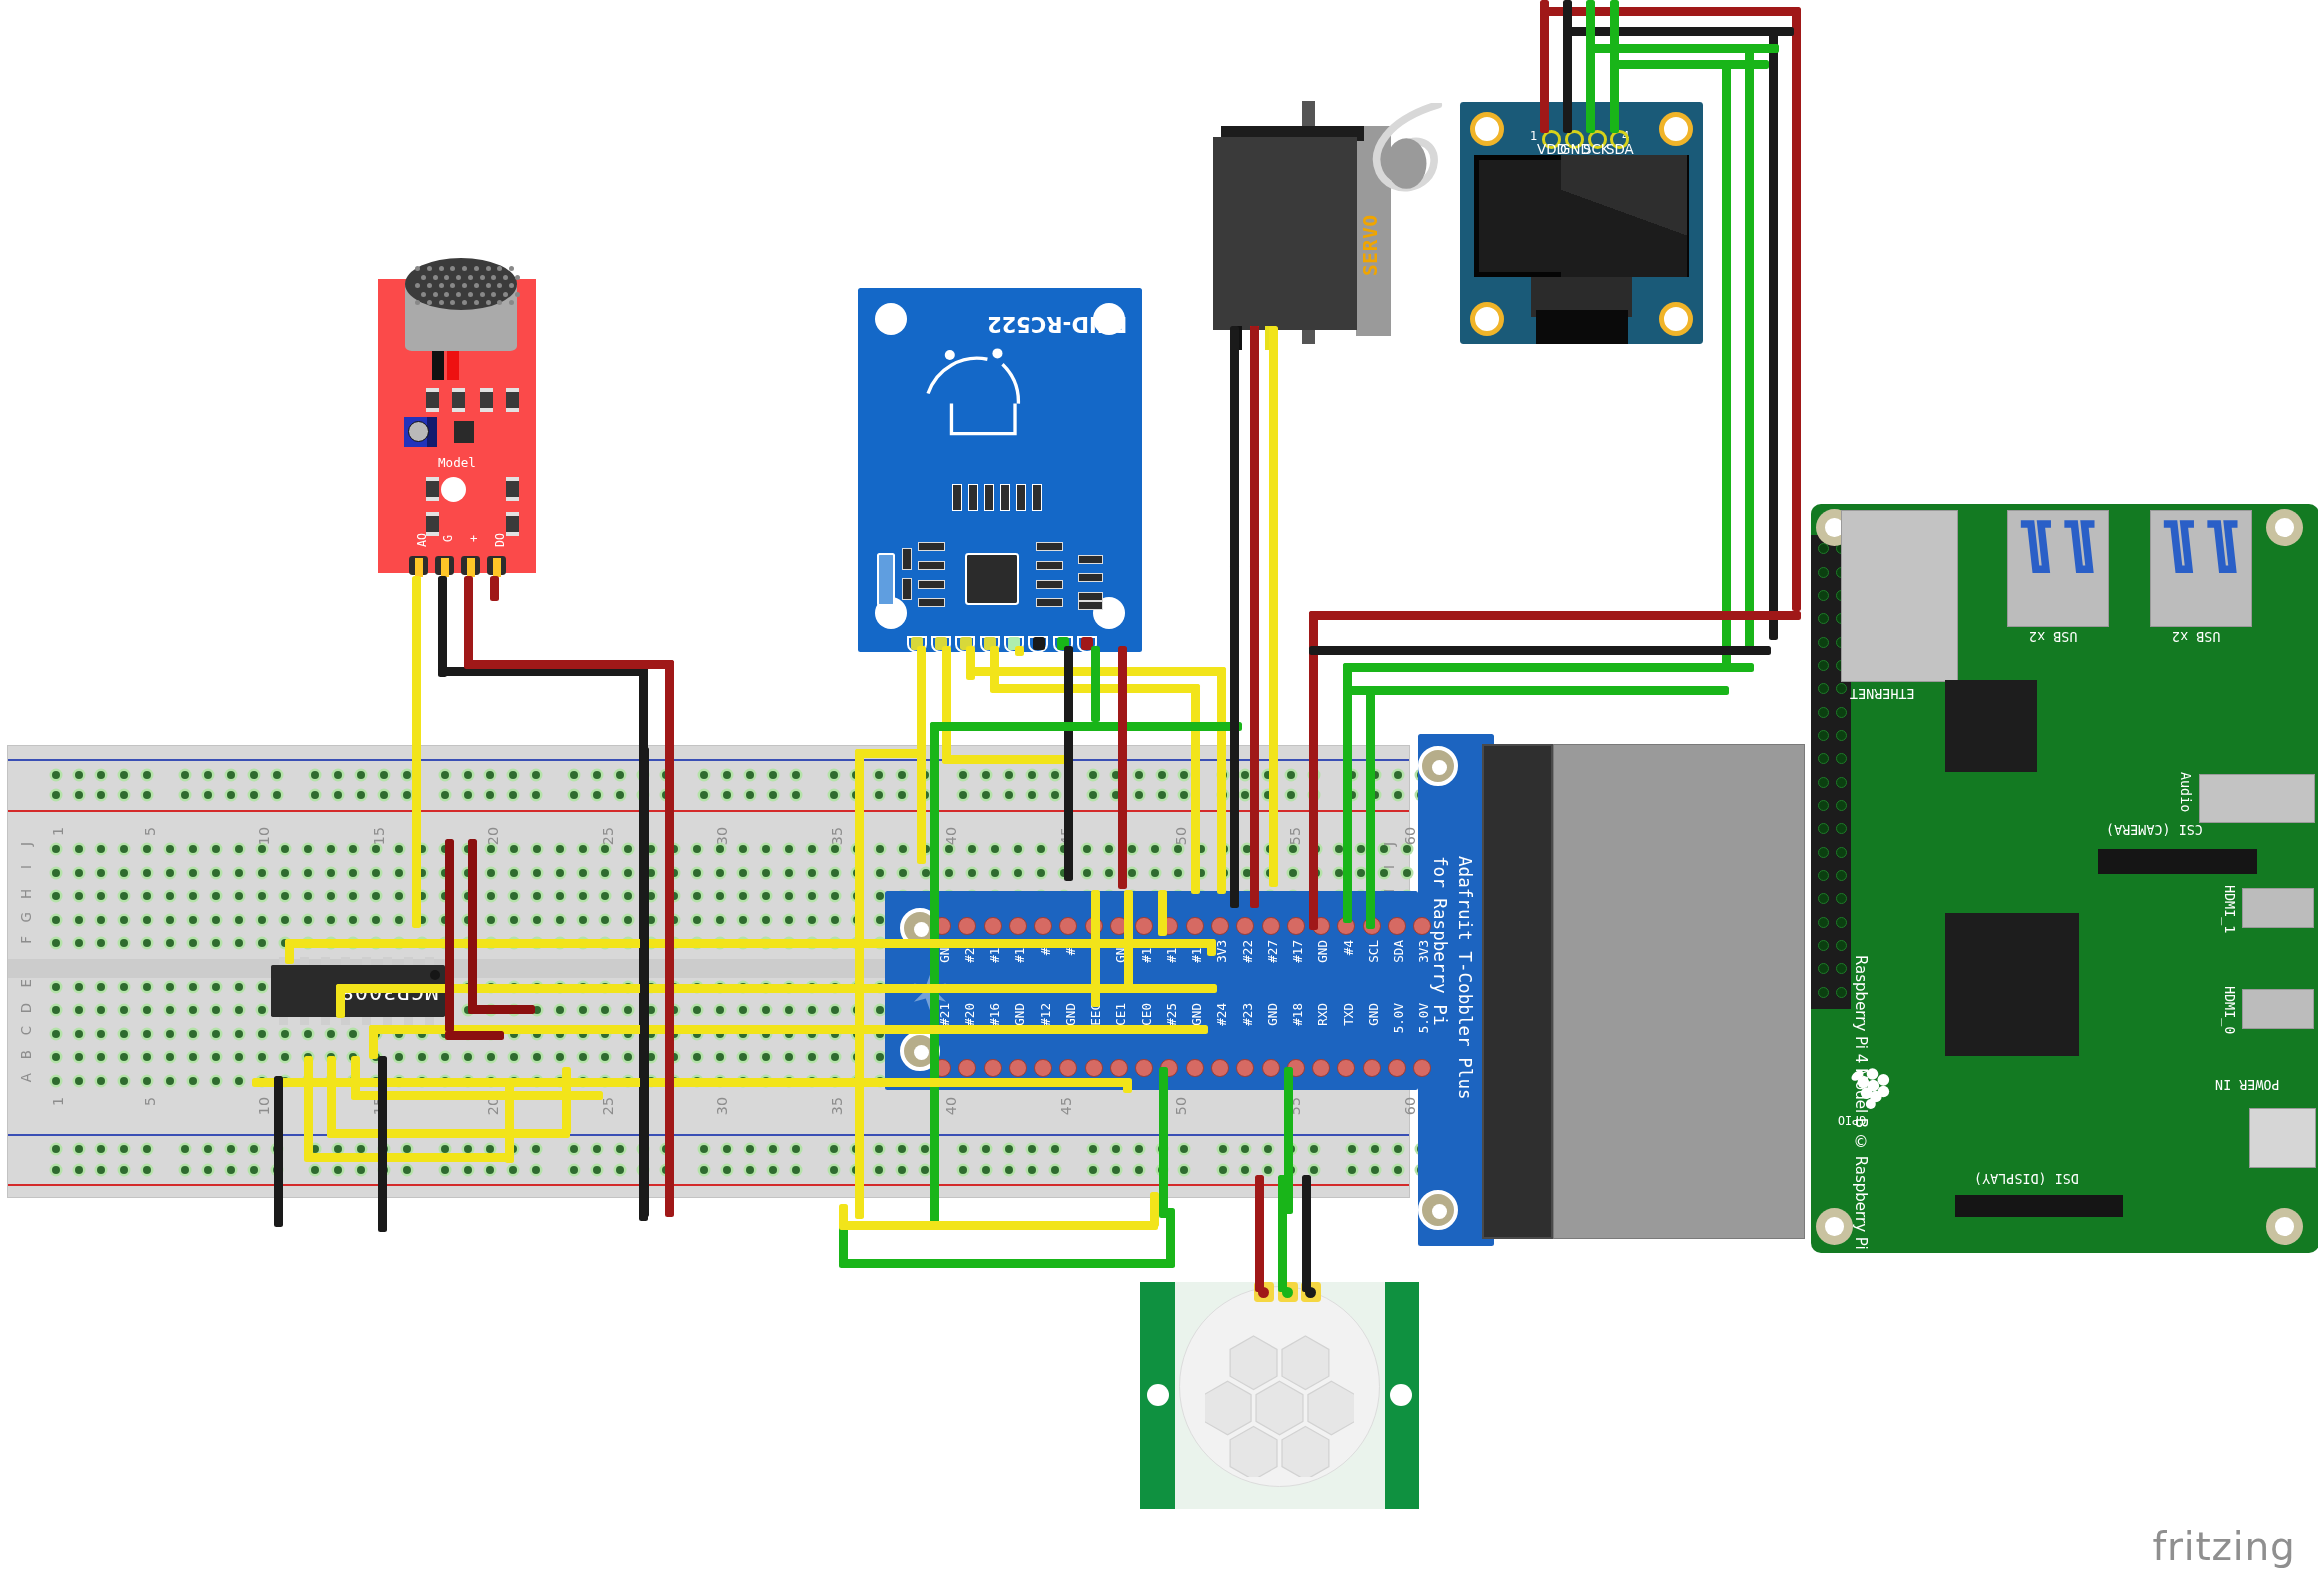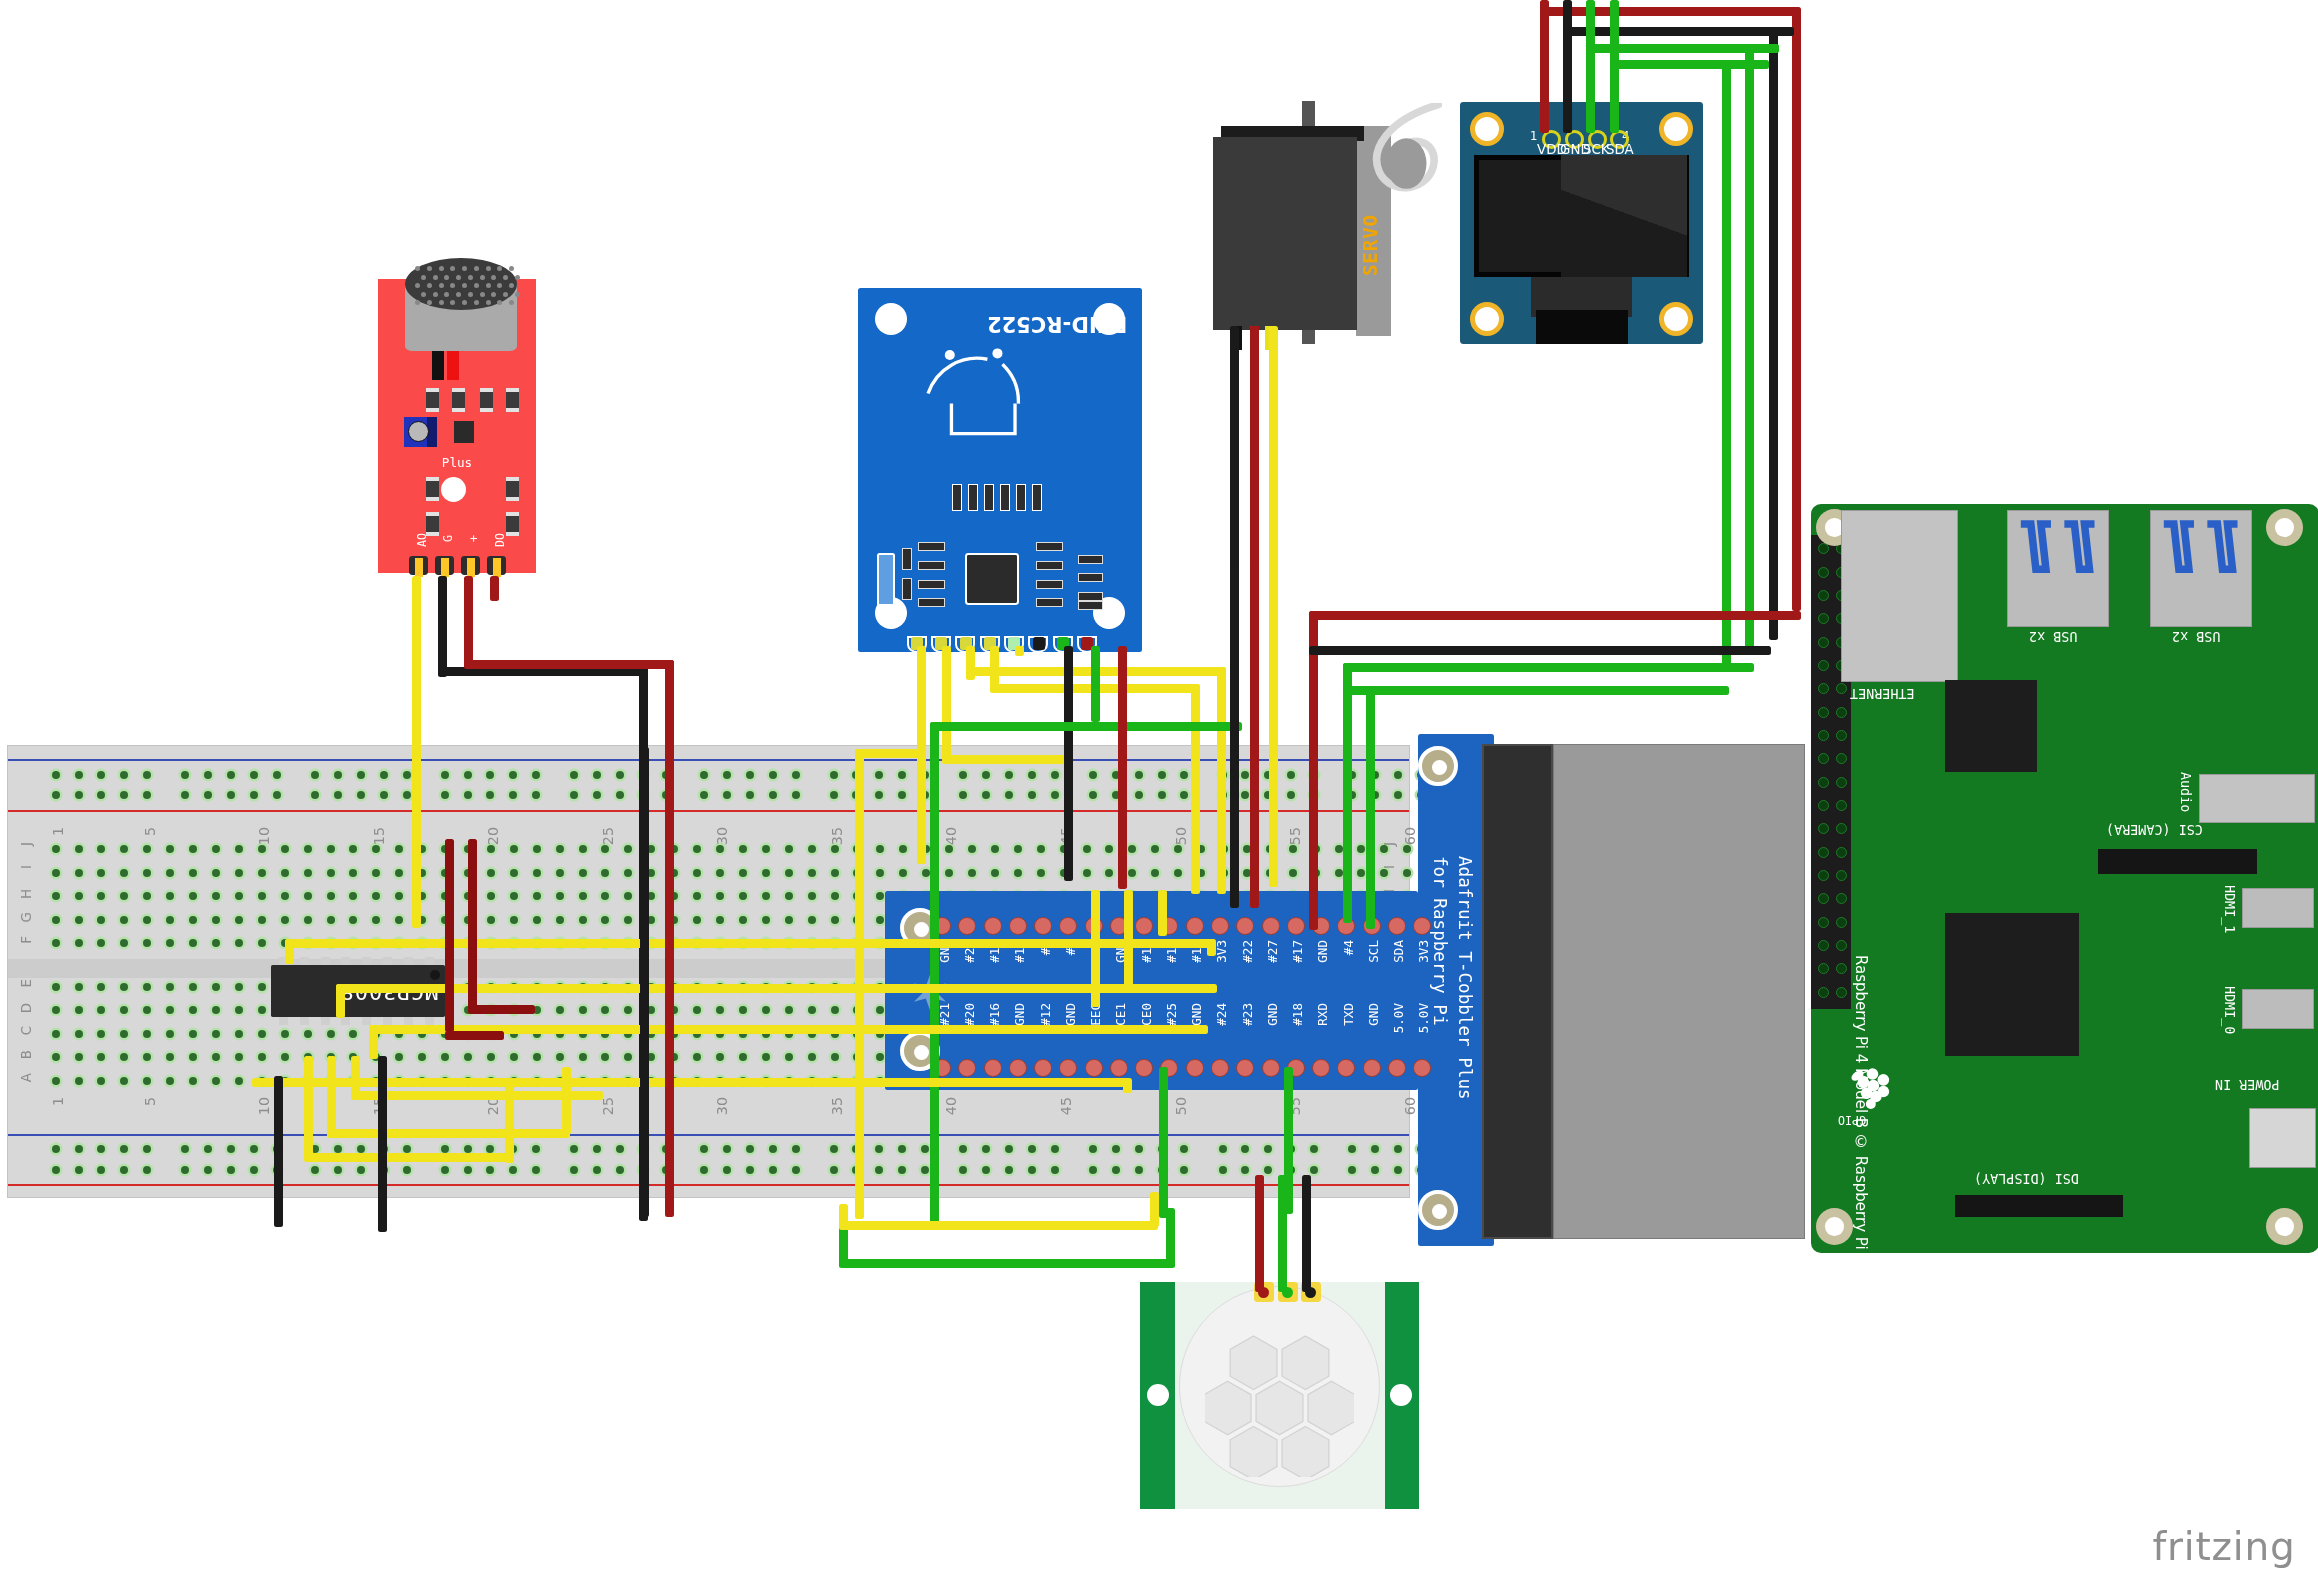--- a/index.html
+++ b/index.html
@@ -1135,21 +1135,21 @@
     <div class="ss-res" style="left:128px;top:128px;"></div>
     <div class="ss-res" style="left:48px; top:217px;"></div>
     <div class="ss-res" style="left:128px;top:217px;"></div>
     <div class="ss-res" style="left:48px; top:252px;"></div>
     <div class="ss-res" style="left:128px;top:252px;"></div>
 
     <div id="ss-pot"></div>
     <div id="ss-pot-dark"></div>
     <div id="ss-pot-knob"></div>
     <div id="ss-chip"></div>
-    <div id="ss-brand">Plus</div>
+    <div id="ss-brand">Model</div>
     <div id="ss-hole"></div>
 
     <div class="ss-pinlabel" style="left:37px;  top:273px;">AO</div>
     <div class="ss-pinlabel" style="left:63px;  top:275px;">G</div>
     <div class="ss-pinlabel" style="left:89px; top:275px;">+</div>
     <div class="ss-pinlabel" style="left:115px; top:273px;">DO</div>
 
     <div class="ss-header" style="left:31px;  top:296px;"></div>
     <div class="ss-header" style="left:57px;  top:296px;"></div>
     <div class="ss-header" style="left:83px;  top:296px;"></div>

